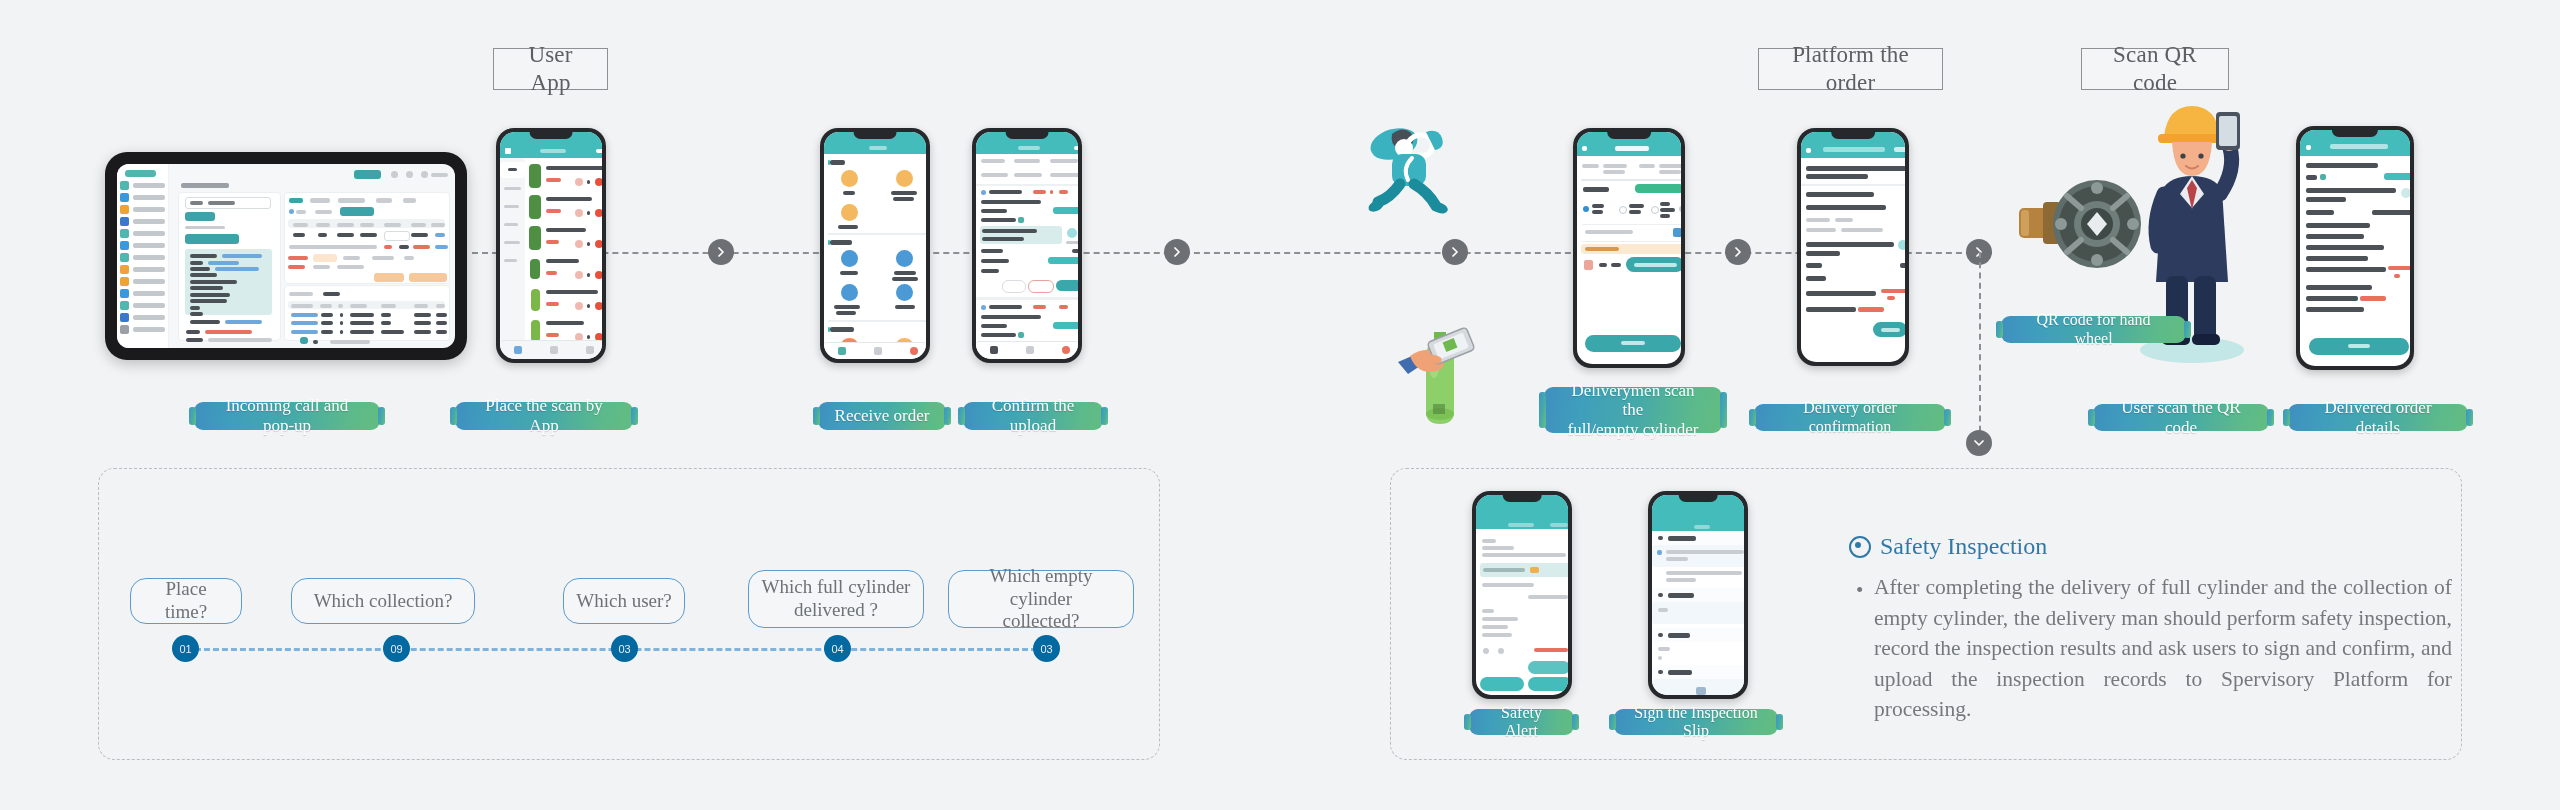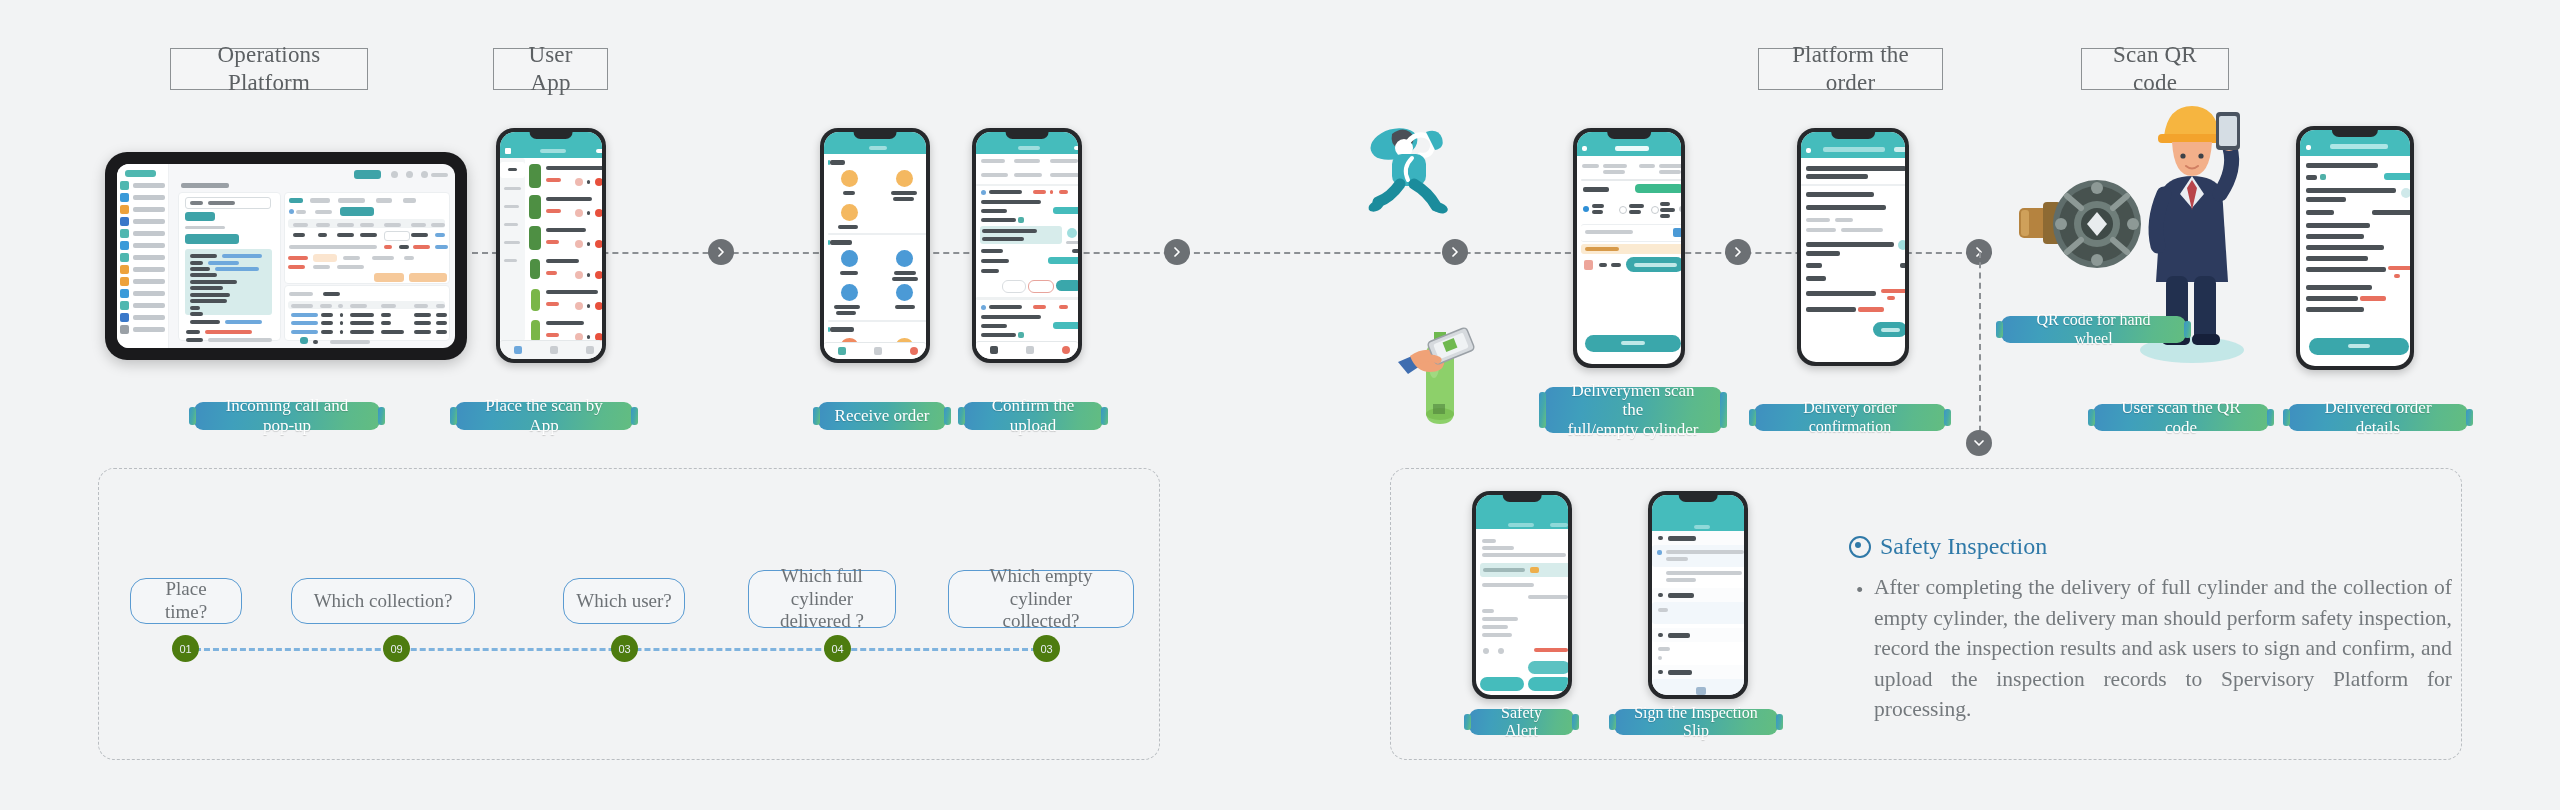--- a/index.html
+++ b/index.html
@@ -78,21 +78,21 @@
     font-size:19px;
     line-height:1.2;
     text-align:center;
     display:flex;align-items:center;justify-content:center;
     box-sizing:border-box;
     padding:4px 12px;
     white-space:pre-line;
   }
   .qnum{
     position:absolute;width:27px;height:27px;border-radius:50%;
-    background:#4d7c0f;color:#e8eef4;
+    background:#0369a1;color:#e8eef4;
     font-family:"Liberation Sans", sans-serif;font-size:11px;
     display:flex;align-items:center;justify-content:center;
   }
   .qline{position:absolute;height:0;border-top:3px dashed #7fb3de;}
 
   
   .si-title{
     position:absolute;color:#2f79a8;font-family:"Liberation Serif", serif;
     font-size:24px;display:flex;align-items:center;gap:9px;
   }
@@ -139,21 +139,20 @@
   .orangebox{position:absolute;background:#f6c99a;border-radius:3px;}
 
   
   .ill{position:absolute;}
 </style>
 </head>
 <body>
 
 <div class="stage">
 
-  <div class="hdr" style="left:170px;top:48px;width:198px;height:42px;">Operations Platform</div>
 
   <div class="hdr" style="left:493px;top:48px;width:115px;height:42px;">User App</div>
 
 
   <div class="hdr" style="left:1758px;top:48px;width:185px;height:42px;">Platform the order</div>
 
   <div class="hdr" style="left:2081px;top:48px;width:148px;height:42px;">Scan QR code</div>
 
   <div class="flowline" style="left:472px;top:252px;width:1520px;"></div>
 
@@ -779,21 +778,21 @@
   <div class="ribbon" style="left:1754px;top:404px;width:192px;height:27px;font-size:16px;">Delivery order confirmation</div>
   <div class="ribbon" style="left:2001px;top:316px;width:185px;height:27px;font-size:16px;">QR code for hand wheel</div>
   <div class="ribbon" style="left:2093px;top:404px;width:176px;height:27px;">User scan the QR code</div>
   <div class="ribbon" style="left:2288px;top:404px;width:180px;height:27px;">Delivered order details</div>
 
   <div class="dashbox" style="left:98px;top:468px;width:1060px;height:290px;"></div>
 
   <div class="qpill" style="left:130px;top:578px;width:112px;height:46px;">Place time?</div>
   <div class="qpill" style="left:291px;top:578px;width:184px;height:46px;">Which collection?</div>
   <div class="qpill" style="left:563px;top:578px;width:122px;height:46px;">Which user?</div>
-  <div class="qpill" style="left:748px;top:570px;width:148px;height:58px;">Which full cylinder
+  <div class="qpill" style="left:748px;top:570px;width:176px;height:58px;">Which full cylinder
 delivered ?</div>
   <div class="qpill" style="left:948px;top:570px;width:186px;height:58px;">Which empty cylinder
 collected?</div>
 
   <div class="qline" style="left:186px;top:648px;width:860px;"></div>
 
   <div class="qnum" style="left:172px;top:635px;">01</div>
   <div class="qnum" style="left:383px;top:635px;">09</div>
   <div class="qnum" style="left:611px;top:635px;">03</div>
   <div class="qnum" style="left:824px;top:635px;">04</div>

